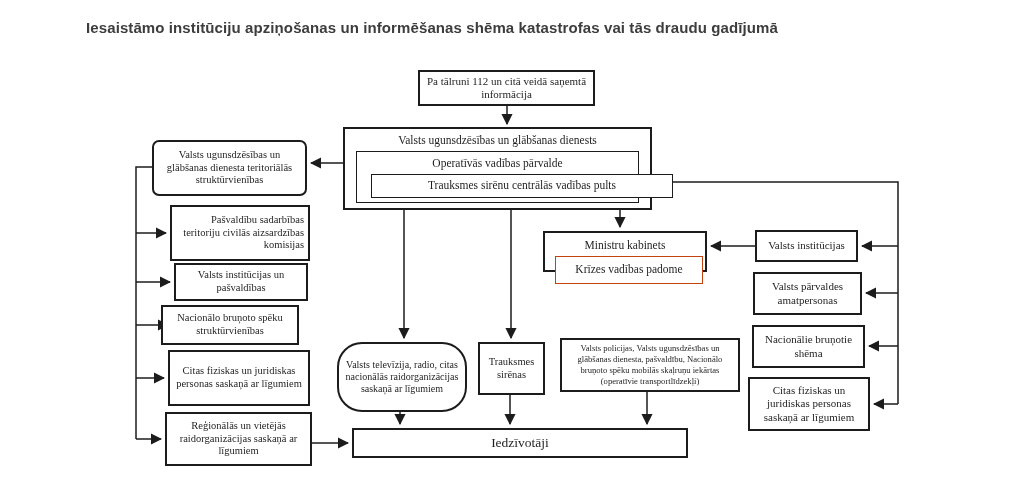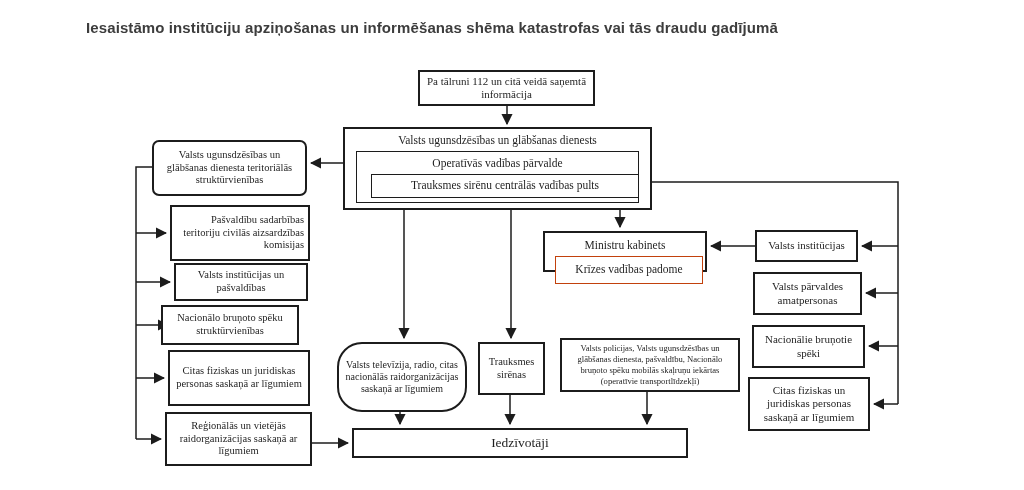--- a/index.html
+++ b/index.html
@@ -37,21 +37,21 @@
     padding: 6px 4px;
   }
   .connectors { position: absolute; left: 0; top: 0; width: 1024px; height: 490px; }
 
   
   .vugd { left: 343px; top: 127px; width: 309px; height: 83px; padding: 0; display: block; }
   .vugd-label { height: 21px; line-height: 22px; text-align: center; font-size: 11.5px; }
   .ovp { position: absolute; left: 11px; top: 22px; width: 283px; height: 52px; box-sizing: border-box;
          border: 1.5px solid #1c1c1c; display: block; background: #fff; }
   .ovp-label { height: 21px; line-height: 22px; text-align: center; font-size: 11.5px; }
-  .pults { position: absolute; left: 14px; top: 22px; width: 268px; height: 24px; box-sizing: border-box;
+  .pults { position: absolute; left: 14px; top: 22px; width: 302px; height: 24px; box-sizing: border-box;
            border: 1.5px solid #1c1c1c; text-align: center; line-height: 21px; font-size: 11.5px; background: #fff; }
 
   
   .cabinet { left: 543px; top: 231px; width: 164px; height: 41px; padding: 0; display: block; overflow: visible; }
   .cabinet-label { height: 23px; line-height: 25px; text-align: center; font-size: 11.5px; }
   .crisis { position: absolute; left: 10px; top: 23px; width: 148px; height: 28px; box-sizing: border-box;
             border: 1px solid #c2410c; background: #fff; text-align: center; line-height: 24px; font-size: 11.5px; }
 
   .small-text { font-size: 8.6px; line-height: 1.3; }
   .population { font-size: 13.5px; }
@@ -119,21 +119,21 @@
 
   <div class="node" style="left:152px; top:140px; width:155px; height:56px; font-size:10.5px;border-radius:7px;">Valsts ugunsdzēsības un glābšanas dienesta teritoriālās struktūrvienības</div>
   <div class="node" style="left:170px; top:205px; width:140px; height:56px; font-size:10.5px;text-align:right;">Pašvaldību sadarbības teritoriju civilās aizsardzības komisijas</div>
   <div class="node" style="left:174px; top:263px; width:134px; height:38px; font-size:10.5px;">Valsts institūcijas un pašvaldības</div>
   <div class="node" style="left:161px; top:305px; width:138px; height:40px; font-size:10.5px;">Nacionālo bruņoto spēku struktūrvienības</div>
   <div class="node" style="left:168px; top:350px; width:142px; height:56px; font-size:10.5px;">Citas fiziskas un juridiskas personas saskaņā ar līgumiem</div>
   <div class="node" style="left:165px; top:412px; width:147px; height:54px; font-size:10.5px;">Reģionālās un vietējās raidorganizācijas saskaņā ar līgumiem</div>
 
   <div class="node" style="left:755px; top:230px; width:103px; height:32px;">Valsts institūcijas</div>
   <div class="node" style="left:753px; top:272px; width:109px; height:43px;">Valsts pārvaldes amatpersonas</div>
-  <div class="node" style="left:752px; top:325px; width:113px; height:43px;">Nacionālie bruņotie spēki</div>
+  <div class="node" style="left:752px; top:325px; width:113px; height:43px;">Nacionālie bruņotie shēma</div>
   <div class="node" style="left:748px; top:377px; width:122px; height:54px;">Citas fiziskas un juridiskas personas saskaņā ar līgumiem</div>
 
   <div class="node" style="left:337px; top:342px; width:130px; height:70px; font-size:10px;border-radius:25px;">Valsts televīzija, radio, citas nacionālās raidorganizācijas saskaņā ar līgumiem</div>
   <div class="node" style="left:478px; top:342px; width:67px; height:53px; font-size:10.5px;">Trauksmes sirēnas</div>
   <div class="node small-text" style="left:560px; top:338px; width:180px; height:54px;">Valsts policijas, Valsts ugunsdzēsības un glābšanas dienesta, pašvaldību, Nacionālo bruņoto spēku mobilās skaļruņu iekārtas (operatīvie transportlīdzekļi)</div>
 
   <div class="node population" style="left:352px; top:428px; width:336px; height:30px;">Iedzīvotāji</div>
 
 </div>
 

